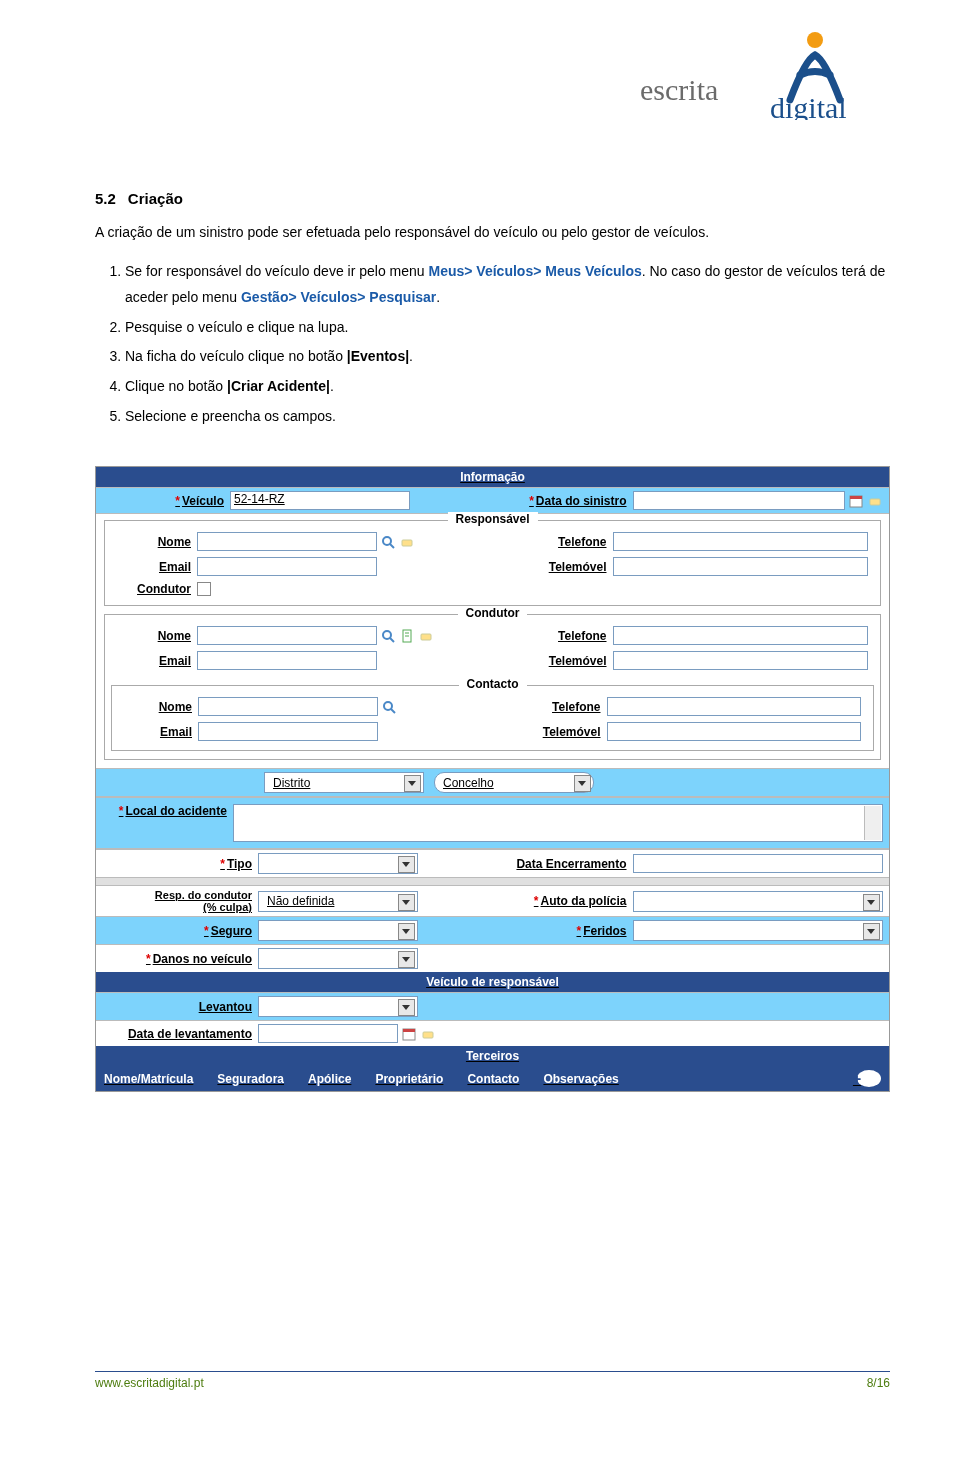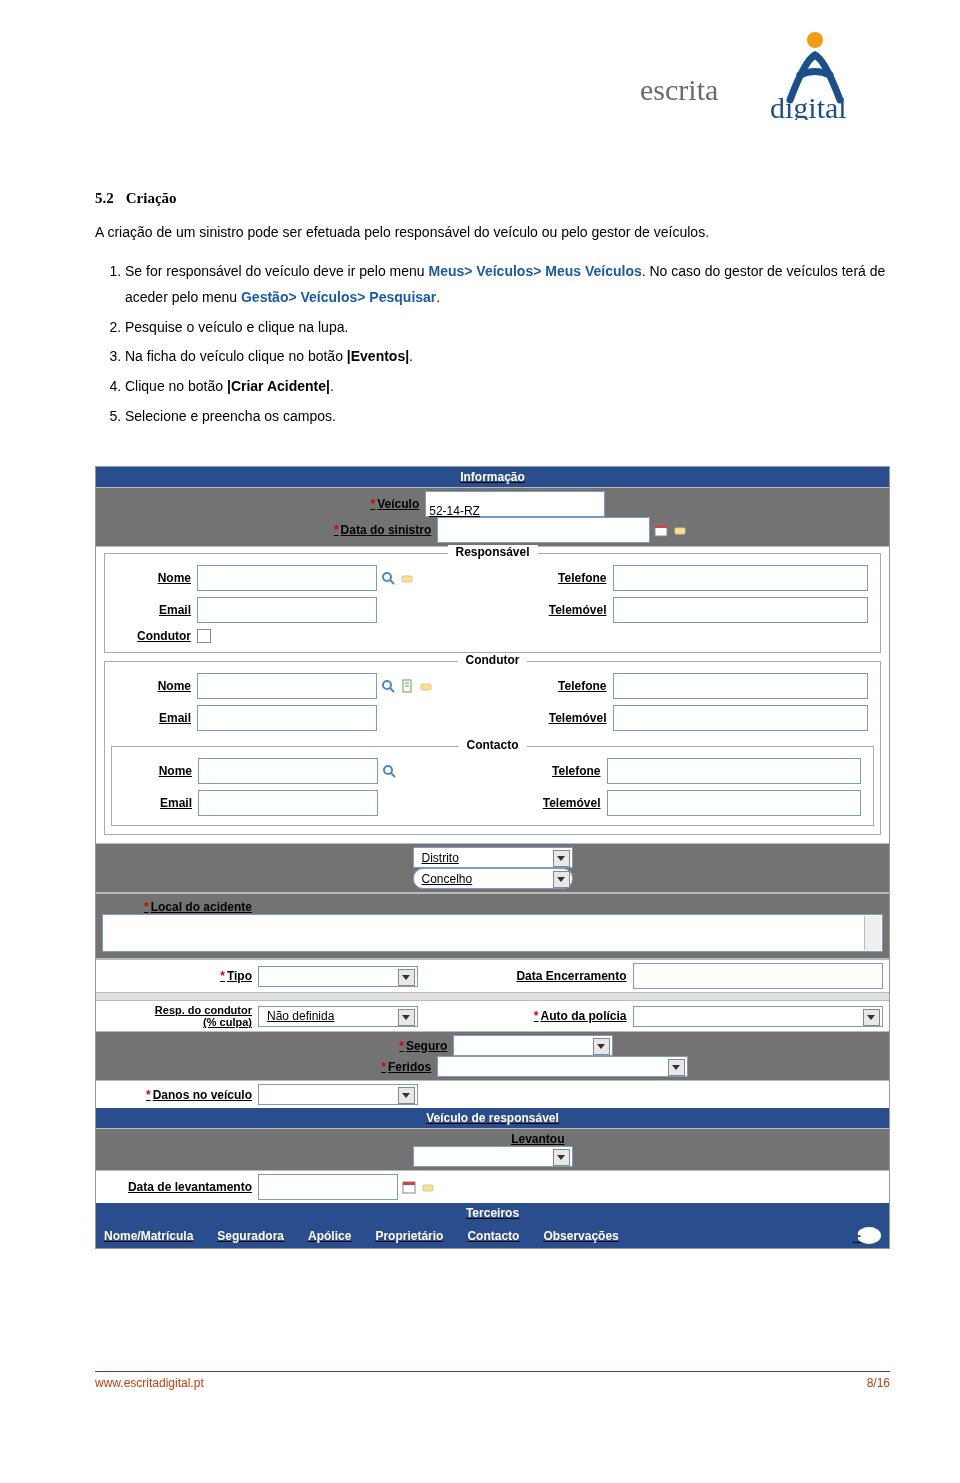--- a/index.html
+++ b/index.html
@@ -21,21 +21,21 @@
     position: absolute;
     top: 30px;
     right: 60px;
     text-align: right;
   }
   .logo svg { display: block; }
 
   .section-title {
     margin-top: 130px;
     font-weight: bold;
-    font-family: Liberation Serif, serif;
+    font-family: Liberation Sans, sans-serif;
     font-size: 15px;
   }
   .section-title .num { margin-right: 12px; }
   .body-text { margin-top: 14px; line-height: 1.7; font-size: 14px; }
   ol.steps { margin: 10px 0 0 0; padding-left: 30px; line-height: 1.85; font-size: 14px; }
   ol.steps li { margin-bottom: 4px; }
   .menu-path { color: #1a5aa8; font-weight: bold; }
   .btn-name { font-weight: bold; }
 
   
@@ -48,45 +48,44 @@
   }
   .bar-blue {
     background: #2a4d8e;
     color: #fff;
     font-weight: bold;
     text-align: center;
     padding: 3px 0;
     font-size: 12px;
   }
   .row-grey {
-    background: #737373;
+    background: #7dd3fc;
     border-top: 1px solid #bbb;
     border-bottom: 1px solid #bbb;
-    flex-direction: column;
   }
   .form-row {
     display: flex;
     align-items: center;
     padding: 3px 6px;
   }
   .cell { display: flex; align-items: center; }
   .lbl {
     font-weight: bold;
     text-align: right;
     padding-right: 6px;
     white-space: nowrap;
   }
   .lbl.small { font-size: 11px; line-height: 1.1; }
   .req::before { content: "*"; color: #d00; font-weight: bold; margin-right: 2px; }
   .inp {
     border: 1px solid #7a9cc0;
     background: #fff;
     height: 19px;
     font-size: 12px;
-    padding: 12px 3px;
+    padding: 0 3px;
   }
   .sel {
     border: 1px solid #7a9cc0;
     background: #fff;
     height: 21px;
     font-size: 12px;
     position: relative;
     display: inline-flex;
     align-items: center;
     padding: 0 18px 0 8px;
@@ -168,21 +167,21 @@
   .page-footer {
     position: absolute;
     bottom: 30px;
     left: 95px;
     right: 70px;
     border-top: 1px solid #2a4d8e;
     padding-top: 4px;
     display: flex;
     justify-content: space-between;
     font-size: 12px;
-    color: #c2410c;
+    color: #4d7c0f;
   }
 </style>
 </head>
 <body>
 
 <div class="page">
 
   <div class="logo">
     <svg width="260" height="90" viewBox="0 0 260 90">
       <circle cx="175" cy="10" r="8" fill="#f39c12"></circle>

